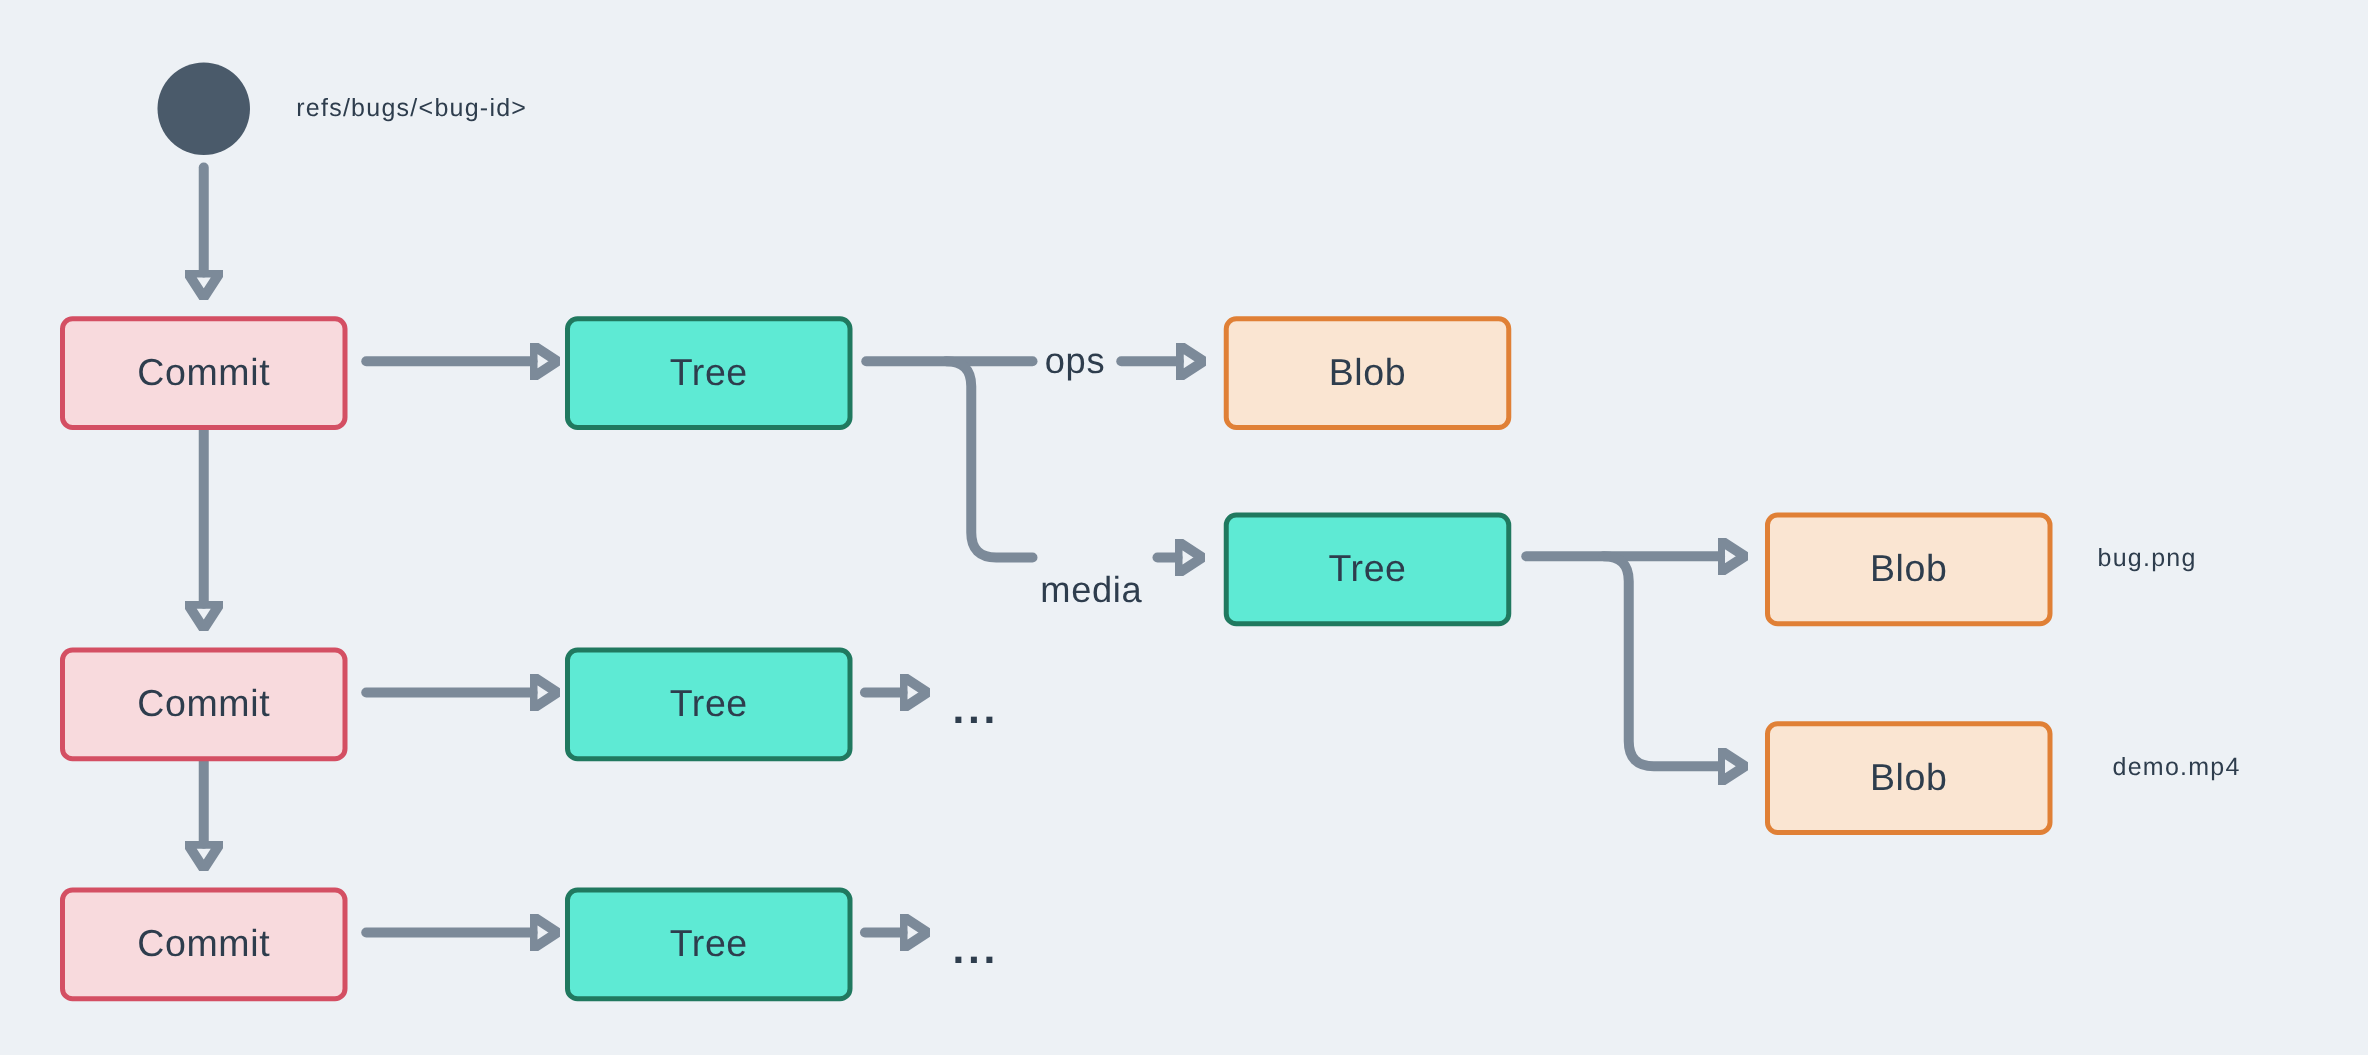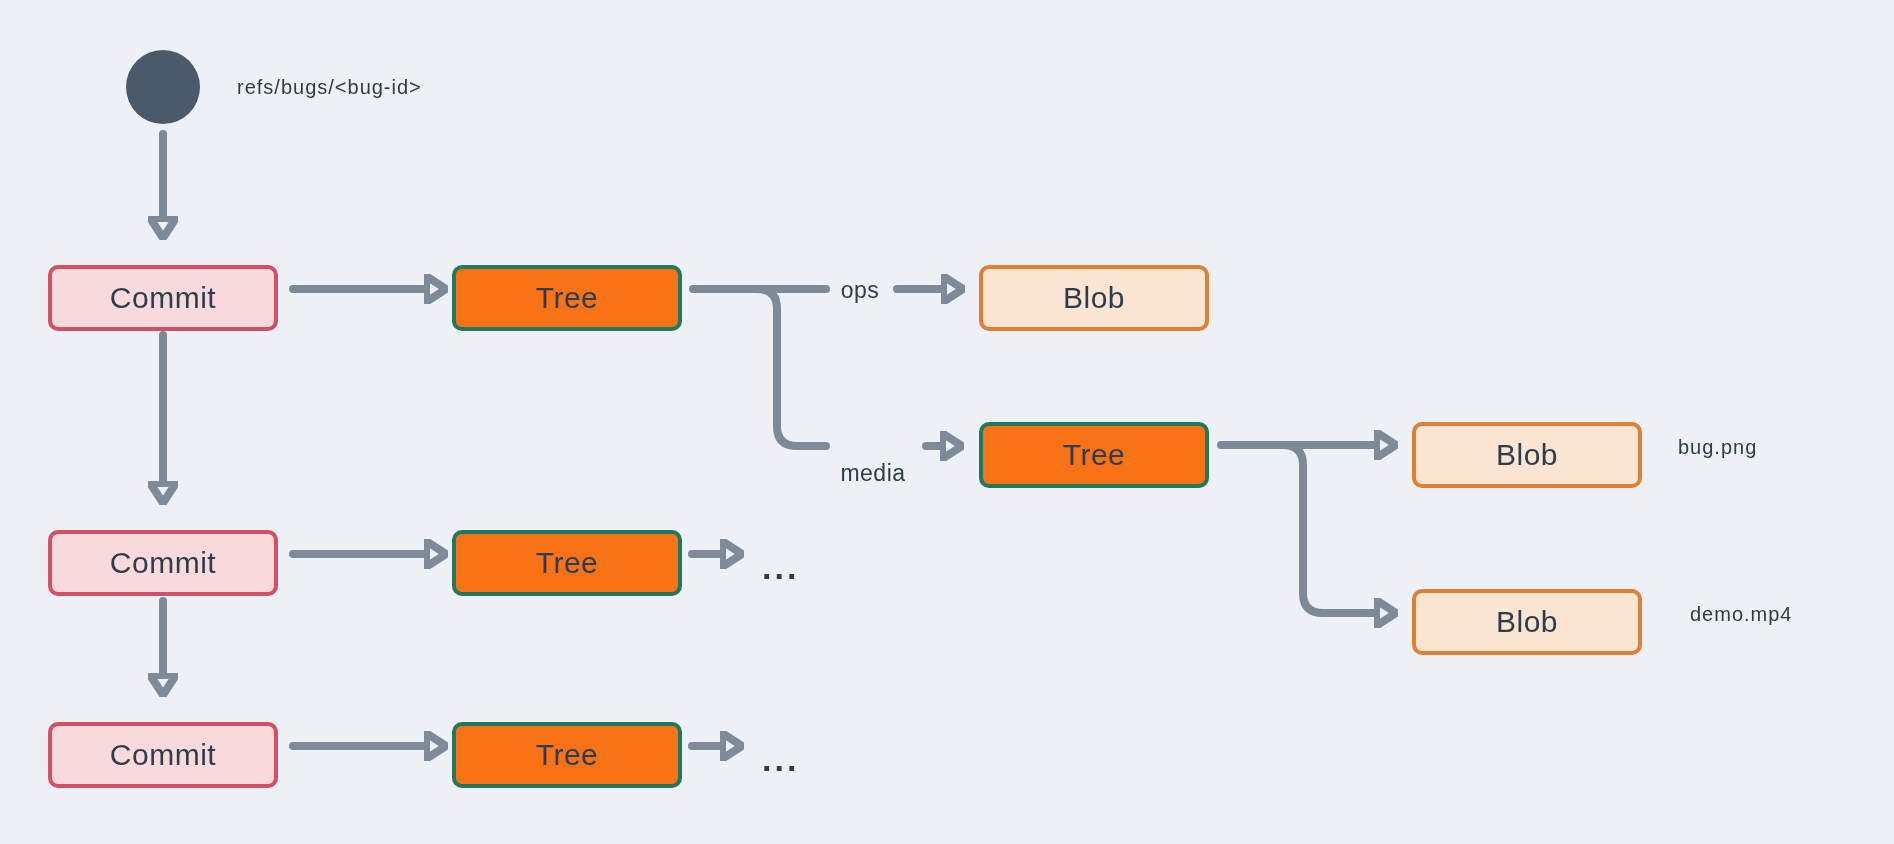--- a/index.html
+++ b/index.html
@@ -3,30 +3,30 @@
 <meta charset="utf-8">
 <style>
   html,body{margin:0;padding:0;background:#edf1f5;}
   .canvas{
     position:relative;width:1894px;height:844px;background:#edf1f5;
     font-family:"Liberation Sans",sans-serif;color:#2e3d4d;overflow:hidden;
   }
   .edges{position:absolute;left:0;top:0;width:1894px;height:844px;}
   .edges path{stroke:#7c8a99;stroke-width:8;fill:none;stroke-linecap:round;}
   .node{
-    position:absolute;box-sizing:border-box;width:230px;height:66px;
+    position:absolute;box-sizing:border-box;width:230px;height:91px;
     border-radius:10px;border:4px solid;display:flex;align-items:center;justify-content:center;
-    font-size:30px;letter-spacing:.5px;font-weight:500;margin-top:12px;
+    font-size:30px;letter-spacing:.5px;font-weight:500;
   }
   .commit{background:#f8dadd;border-color:#d44f63;}
-  .tree{background:#f97316;border-color:#20795f;}
+  .tree{background:#5eead4;border-color:#20795f;}
   .blob{background:#fae5d2;border-color:#e08036;}
   .ref-circle{position:absolute;left:126px;top:50px;width:74px;height:74px;border-radius:50%;background:#4a5a6a;}
   .lbl{position:absolute;font-size:20px;letter-spacing:1px;white-space:nowrap;line-height:36px;}
-  .edge-lbl{position:absolute;transform:translate(-50%,-50%);font-size:23px;letter-spacing:.5px;white-space:nowrap;}
+  .edge-lbl{position:absolute;transform:translate(-50%,-50%);font-size:29px;letter-spacing:.5px;white-space:nowrap;}
   .dots{position:absolute;font-size:34px;font-weight:bold;letter-spacing:3px;line-height:34px;}
 </style>
 </head>
 <body>
 
 <div class="canvas">
 
   <svg class="edges" width="1894" height="844" viewBox="0 0 1894 844" xmlns="http://www.w3.org/2000/svg">
     <defs>
       <marker id="ah" markerUnits="userSpaceOnUse" markerWidth="24" markerHeight="30" viewBox="0 0 24 30" refX="2" refY="15" orient="auto">

